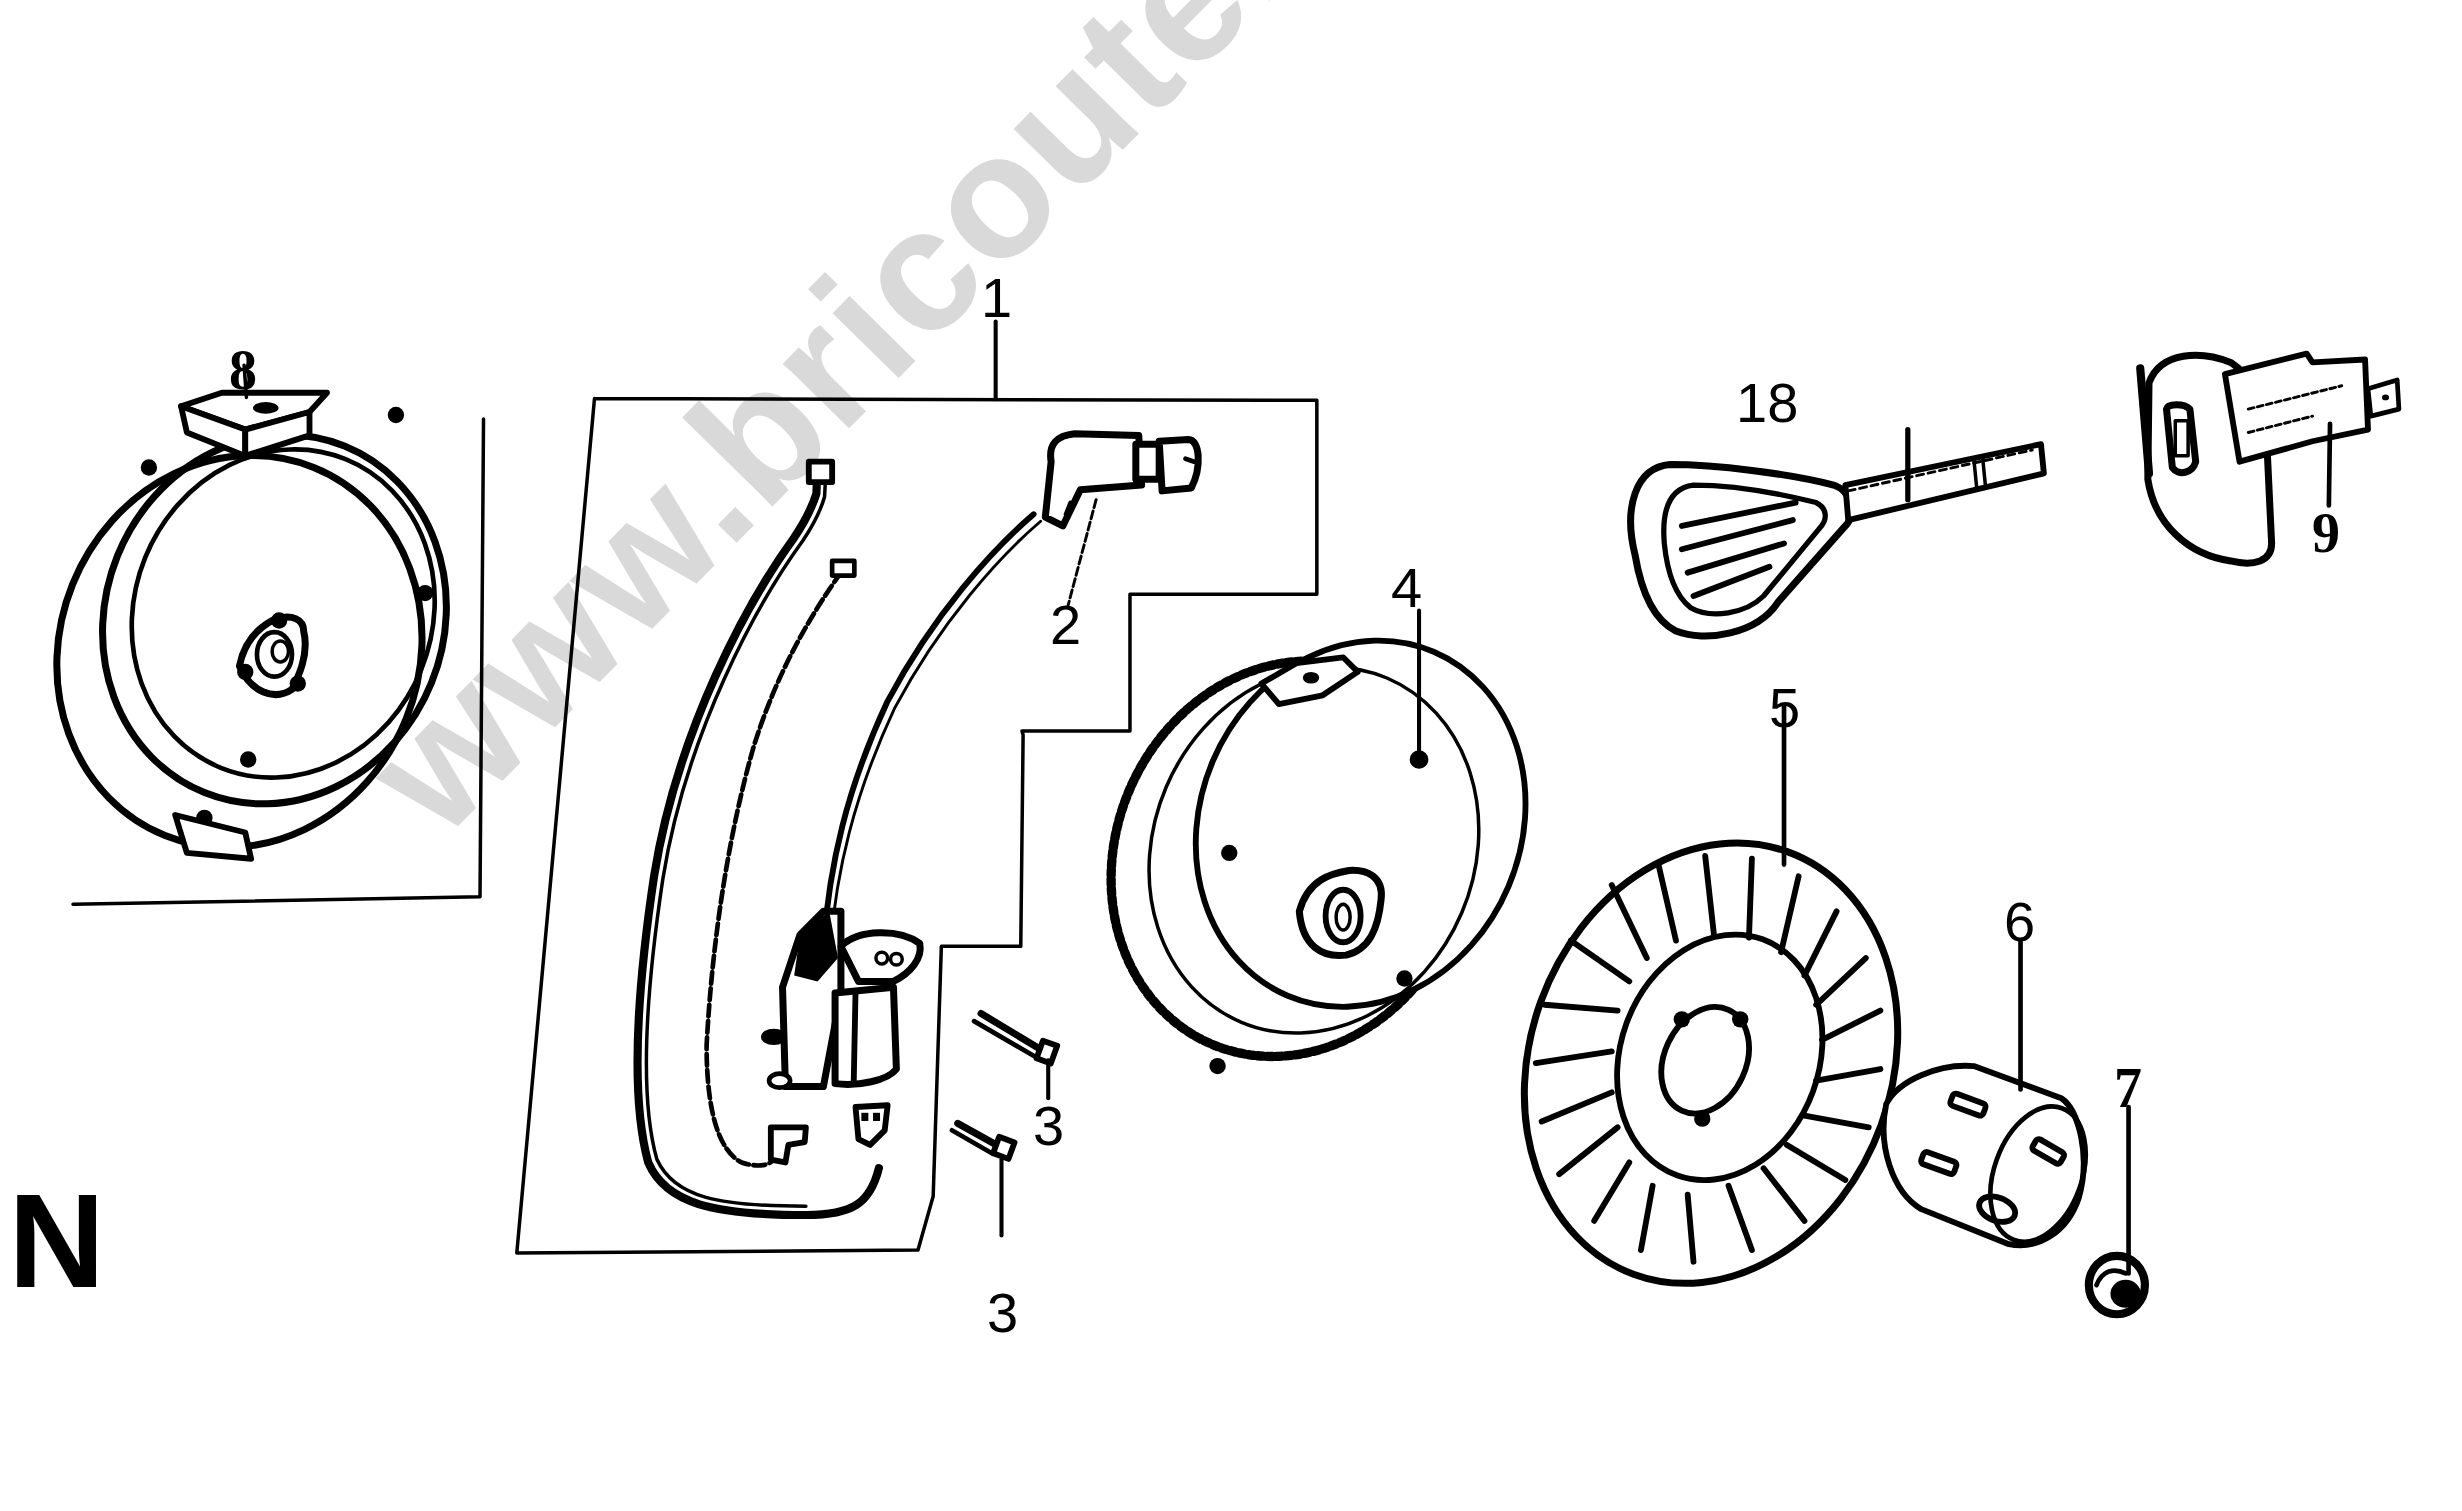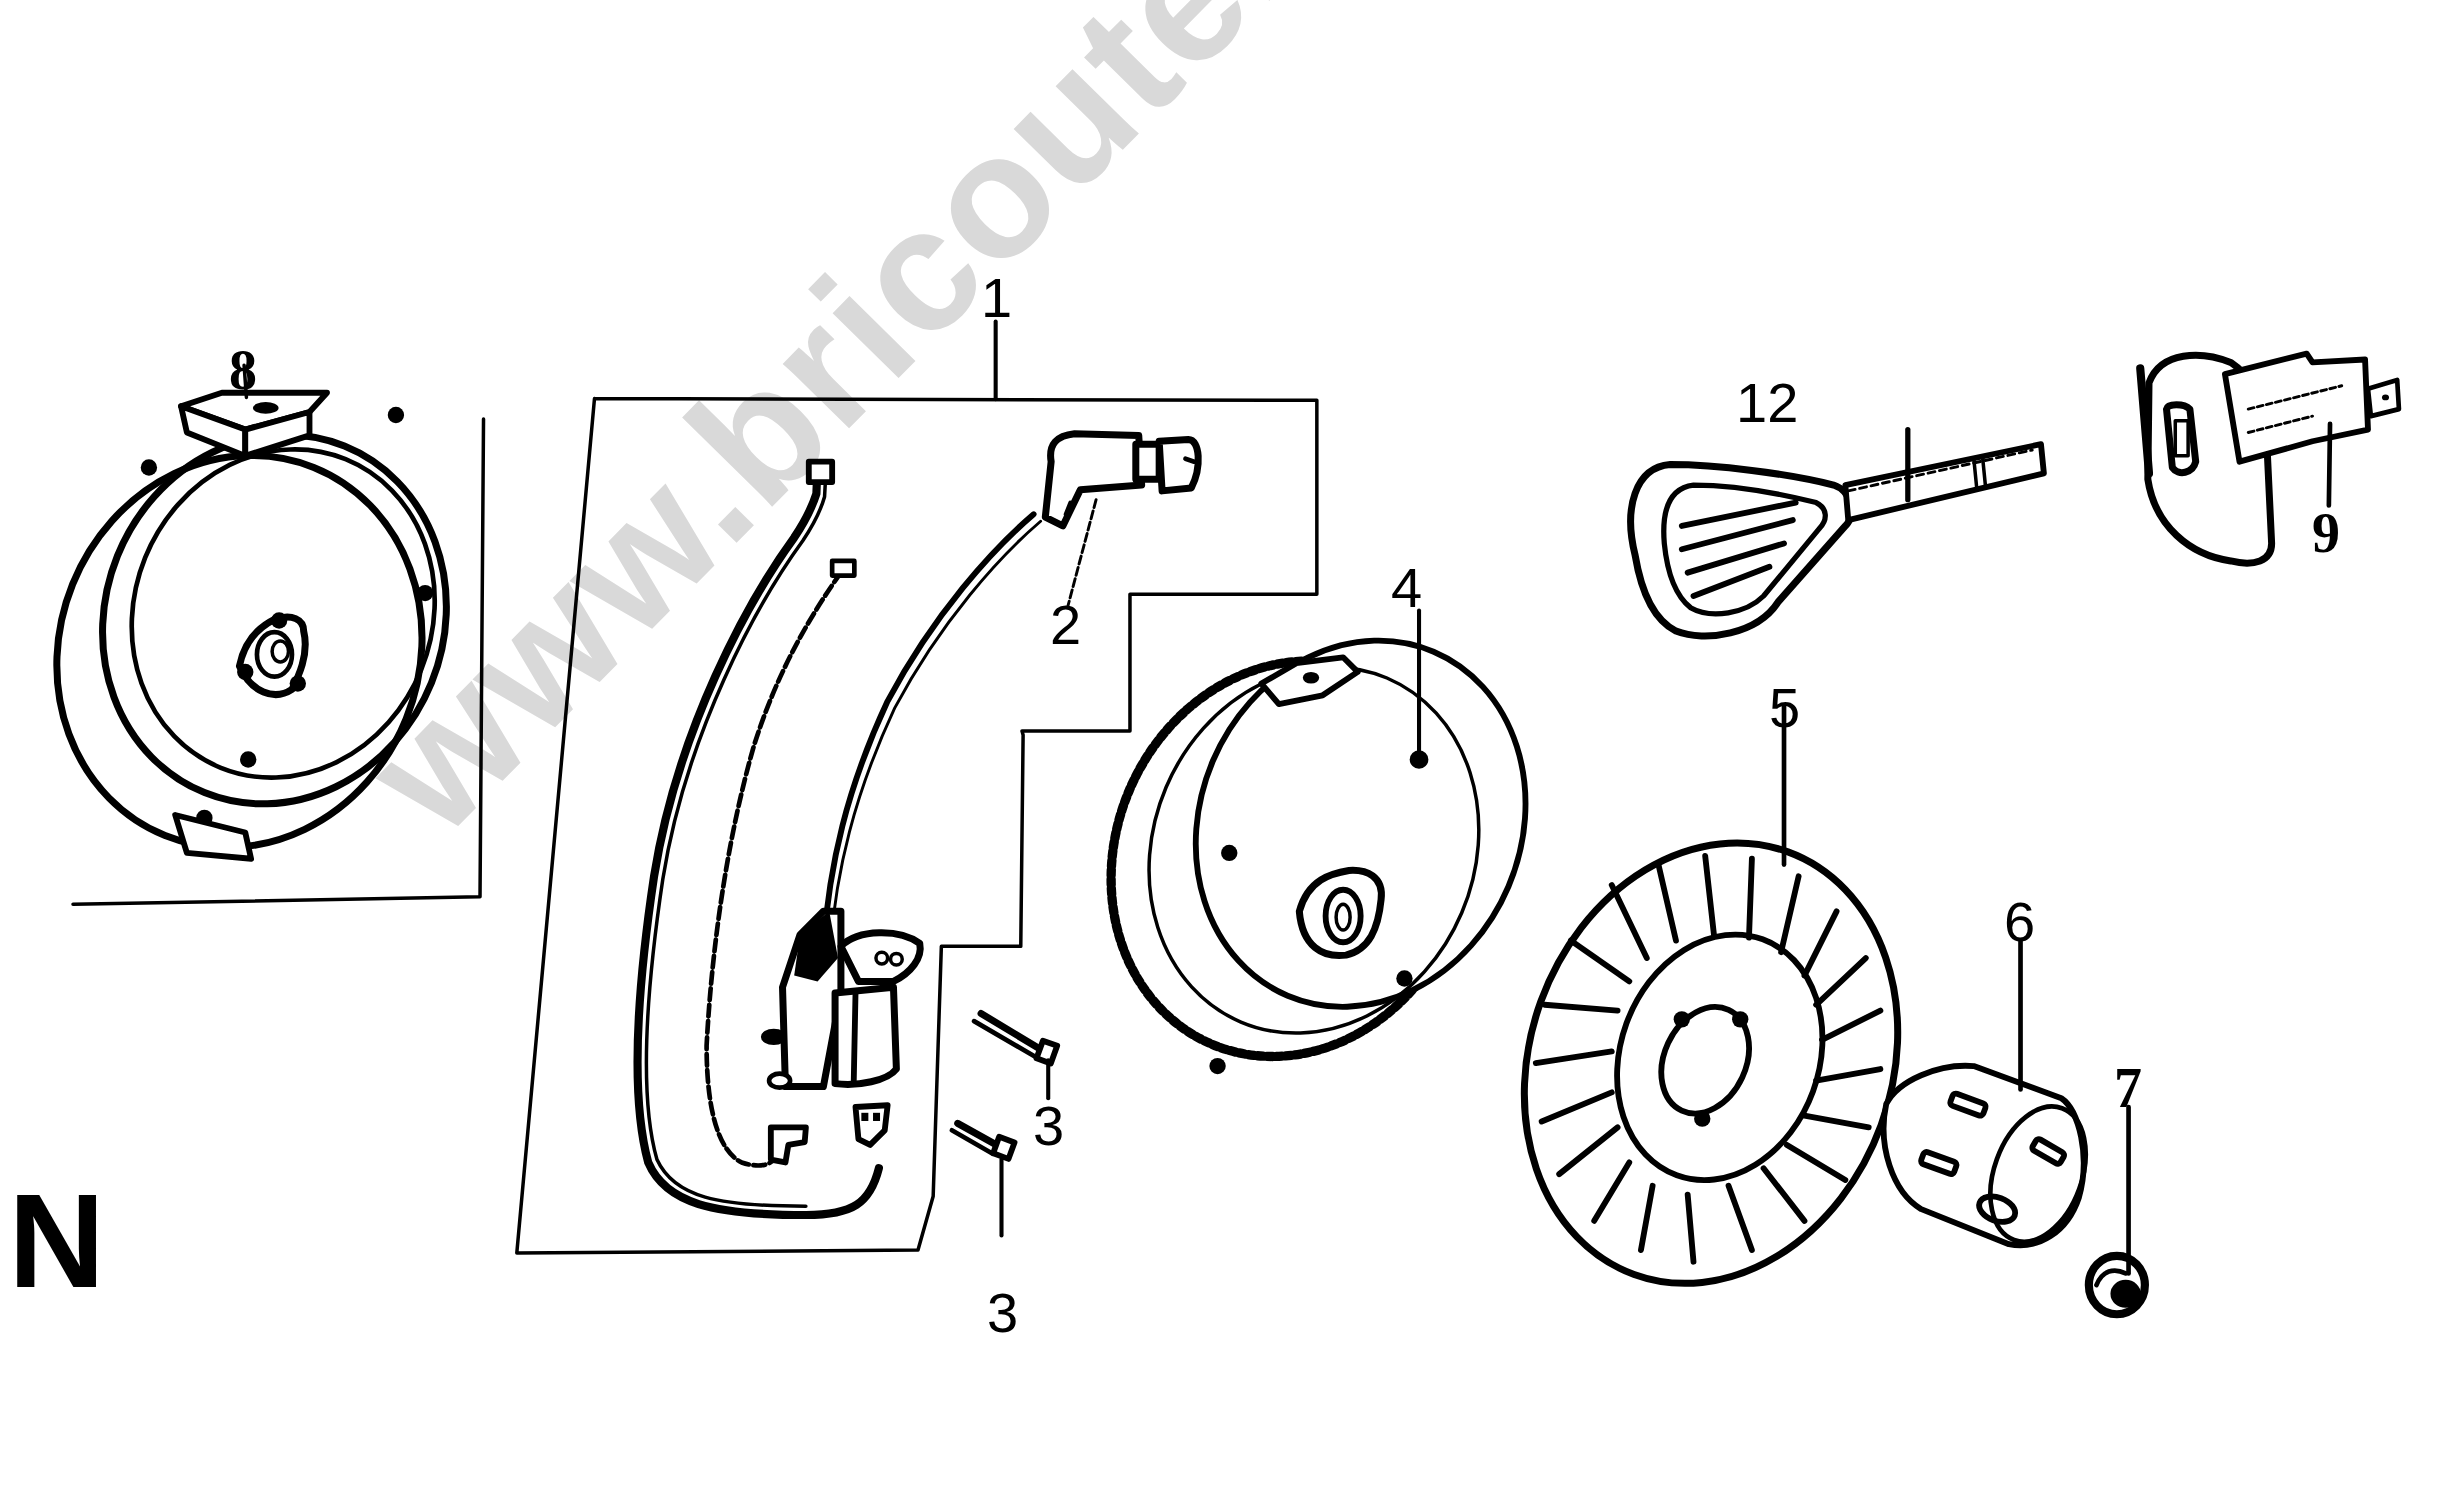--- a/index.html
+++ b/index.html
@@ -266,16 +266,16 @@
   <div class="callout serif" style="left:229px; top:342px;">8</div>
   <div class="callout" style="left:981px; top:270px;">1</div>
   <div class="callout" style="left:1050px; top:597px;">2</div>
   <div class="callout" style="left:1033px; top:1098px;">3</div>
   <div class="callout" style="left:987px; top:1285px;">3</div>
   <div class="callout" style="left:1391px; top:560px;">4</div>
   <div class="callout" style="left:1769px; top:680px;">5</div>
   <div class="callout" style="left:2004px; top:894px;">6</div>
   <div class="callout serif" style="left:2114px; top:1060px;">7</div>
   <div class="callout serif" style="left:2312px; top:505px;">9</div>
-  <div class="callout" style="left:1736px; top:375px;">12</div>
+  <div class="callout" style="left:1736px; top:375px;">18</div>
 
 </div>
 
 
 </body></html>

